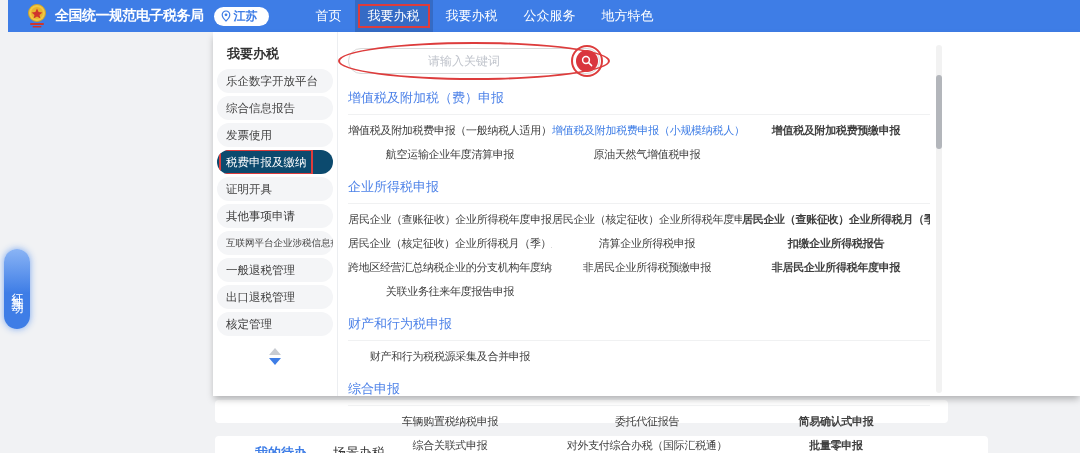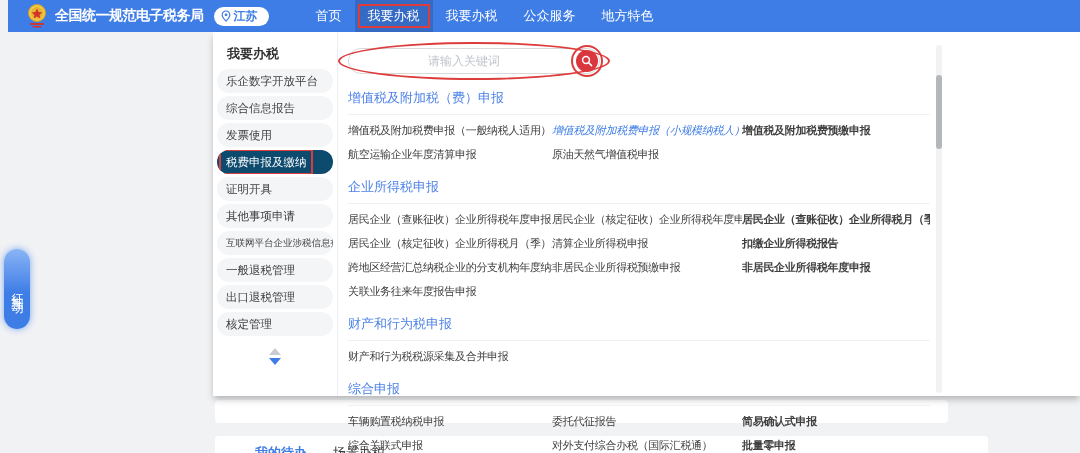--- a/index.html
+++ b/index.html
@@ -50,25 +50,25 @@
   .search-input::placeholder{color:#c0c4cc;}
   .search-btn{position:absolute;right:2px;top:2px;width:22px;height:22px;border-radius:50%;
         background:#d9363e;display:flex;align-items:center;justify-content:center;cursor:pointer;}
   .annot-ring{position:absolute;right:-3px;top:-3px;width:28px;height:28px;border:2px solid #dd3c3c;
         border-radius:50%;pointer-events:none;}
   .annot-ellipse{position:absolute;left:-10px;top:-6px;width:268px;height:34px;border:2px solid #dd3c3c;
         border-radius:50%;pointer-events:none;}
 
   .section{margin-top:15px;}
   .sec-title{font-size:13px;color:#4d82e8;padding-bottom:7px;border-bottom:1px solid #f0f1f2;cursor:default;}
-  .link-row{display:flex;height:18px;line-height:18px;margin-top:6px;font-size:11px;}
+  .link-row{display:flex;height:18px;line-height:18px;margin-top:6px;font-size:11px;text-align:center;}
   .cell{overflow:hidden;white-space:nowrap;}
   .c0{width:204px;}.c1{width:190px;}.c2{flex:1;font-weight:bold;}
   .mlink{color:#404040;cursor:pointer;letter-spacing:-0.3px;}
-  .mlink.hl{color:#3e7de6;position:relative;display:inline-block;font-style:italic;}
+  .mlink.hl{color:#3e7de6;position:relative;display:inline-block;}
   .annot-box{position:absolute;left:-6px;right:-7px;top:-3px;bottom:-2px;border:2px solid #dd3c3c;pointer-events:none;}
 
   .scrollbar{position:absolute;right:-72px;top:13px;width:6px;height:348px;background:#f2f2f2;border-radius:3px;}
   .menu .scrollbar{right:auto;left:723px;top:13px;}
   .scroll-thumb{position:absolute;left:0;top:30px;width:6px;height:74px;background:#b3b6bb;border-radius:3px;cursor:pointer;}
 
   
   .card1{position:absolute;left:215px;top:400px;width:733px;height:23px;background:#fff;border-radius:4px;z-index:1;}
   .card2{position:absolute;left:215px;top:436px;width:733px;height:17px;background:#fff;border-radius:4px 4px 0 0;
         z-index:1;display:flex;padding:8px 0 0 40px;gap:26px;font-size:13px;}

